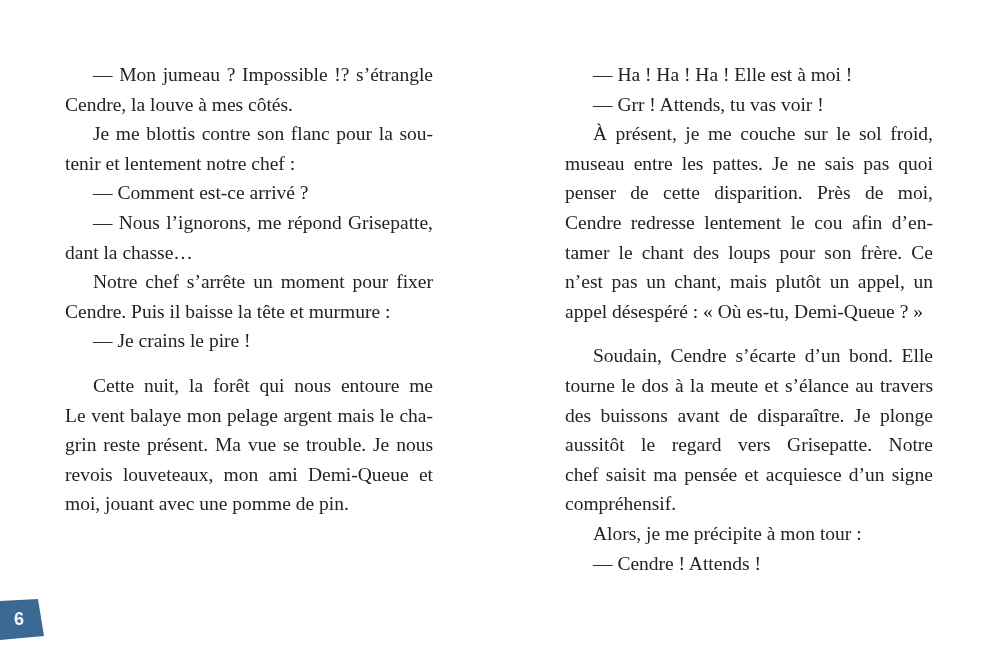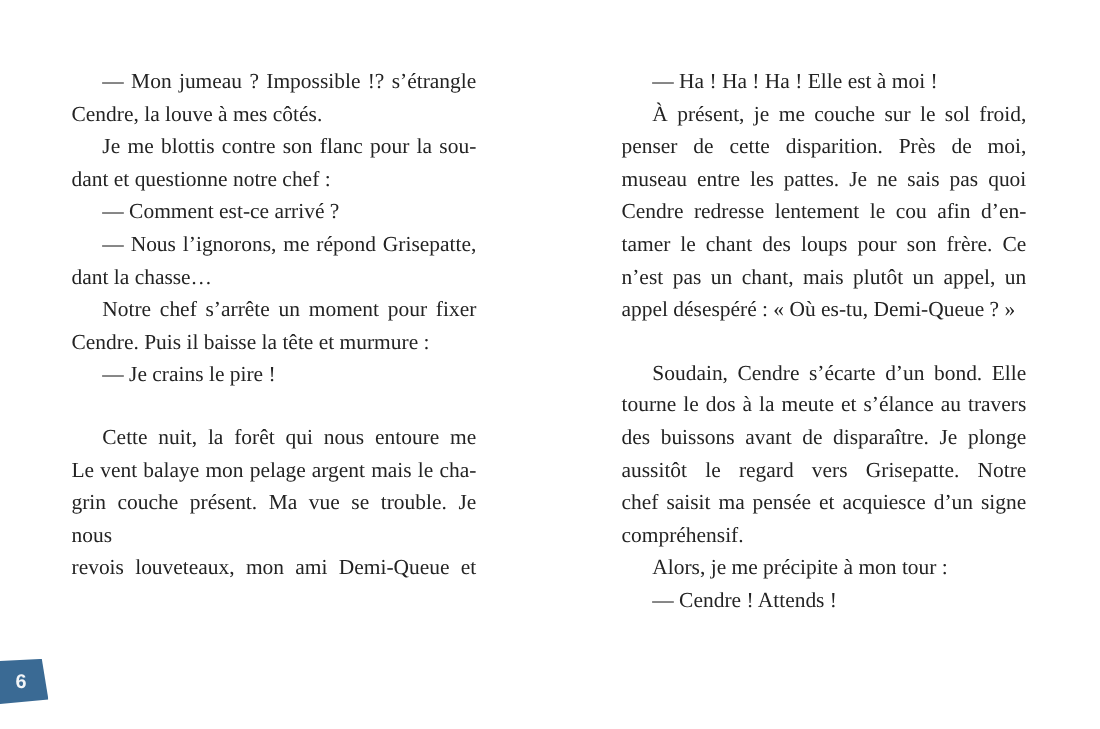--- a/index.html
+++ b/index.html
@@ -11,21 +11,21 @@
   .page { position:absolute; top:0; width:500px; height:663px; }
   .page-left  { left:0; }
   .page-right { left:500px;font-family:Liberation Serif, serif; }
   .text-block {
     position:absolute; left:65px; top:60px; width:368px;
     font-size:19.5px; line-height:29.6px;
   }
   .line { text-align:left; white-space:normal; }
   .line.just { text-align:justify; text-align-last:justify; text-justify:inter-word; }
   .line.ind  { padding-left:28px; }
-  .para.gap  { margin-top:28px; }
+  .para.gap  { margin-top:15px; }
   .tab {
     position:absolute; display:flex; align-items:center; justify-content:center;
     background:var(--tab,#3a6a94); color:var(--tabink,#f2f5f8);
     font-family:"Liberation Sans", sans-serif; font-weight:bold; font-size:18px;
     filter:drop-shadow(1px 2px 1px rgba(40,60,80,0.30));
   }
   .tab-left  { left:0;     top:599px; width:44px; height:41px; padding-right:6px;
                clip-path:polygon(0 2px, 38px 0, 44px 37px, 0 41px); }
   .tab span { display:block; }
 </style>
@@ -35,57 +35,61 @@
 <div class="spread">
 
   <section class="page page-left">
     <div class="text-block">
         <div class="para">
           <div class="line just ind">— Mon jumeau ? Impossible !? s’étrangle</div>
           <div class="line">Cendre, la louve à mes côtés.</div>
         </div>
         <div class="para">
           <div class="line just ind">Je me blottis contre son flanc pour la sou-</div>
-          <div class="line">dant et questionne notre chef :</div>
+          <div class="line">tenir et lentement notre chef :</div>
         </div>
         <div class="para">
           <div class="line ind">— Comment est-ce arrivé ?</div>
         </div>
         <div class="para">
           <div class="line just ind">— Nous l’ignorons, me répond Grisepatte,</div>
           <div class="line">dant la chasse…</div>
         </div>
         <div class="para">
           <div class="line just ind">Notre chef s’arrête un moment pour fixer</div>
           <div class="line">Cendre. Puis il baisse la tête et murmure :</div>
         </div>
         <div class="para">
           <div class="line ind">— Je crains le pire !</div>
         </div>
         <div class="para gap">
           <div class="line just ind">Cette nuit, la forêt qui nous entoure me</div>
           <div class="line just">Le vent balaye mon pelage argent mais le cha-</div>
-          <div class="line just">grin couche présent. Ma vue se trouble. Je nous</div>
+          <div class="line just">grin reste présent. Ma vue se trouble. Je nous</div>
           <div class="line just">revois louveteaux, mon ami Demi-Queue et</div>
+          <div class="line">moi, jouant avec une pomme de pin.</div>
         </div>
       </div>
     <div class="tab tab-left">
       <span>6</span>
     </div>
   </section>
 
   <section class="page page-right">
     <div class="text-block">
         <div class="para">
           <div class="line ind">— Ha ! Ha ! Ha ! Elle est à moi !</div>
         </div>
         <div class="para">
+          <div class="line ind">— Grr ! Attends, tu vas voir !</div>
+        </div>
+        <div class="para">
           <div class="line just ind">À présent, je me couche sur le sol froid,</div>
+          <div class="line just">museau entre les pattes. Je ne sais pas quoi</div>
           <div class="line just">penser de cette disparition. Près de moi,</div>
-          <div class="line just">museau entre les pattes. Je ne sais pas quoi</div>
           <div class="line just">Cendre redresse lentement le cou afin d’en-</div>
           <div class="line just">tamer le chant des loups pour son frère. Ce</div>
           <div class="line just">n’est pas un chant, mais plutôt un appel, un</div>
           <div class="line">appel désespéré : « Où es-tu, Demi-Queue ? »</div>
         </div>
         <div class="para gap">
           <div class="line just ind">Soudain, Cendre s’écarte d’un bond. Elle</div>
           <div class="line just">tourne le dos à la meute et s’élance au travers</div>
           <div class="line just">des buissons avant de disparaître. Je plonge</div>
           <div class="line just">aussitôt le regard vers Grisepatte. Notre</div>

